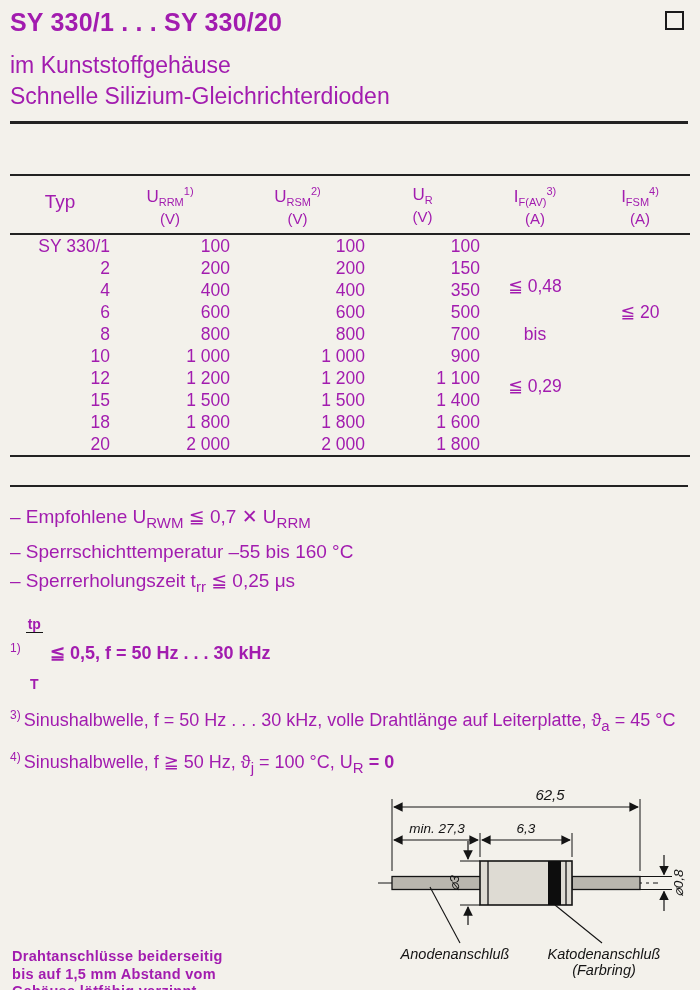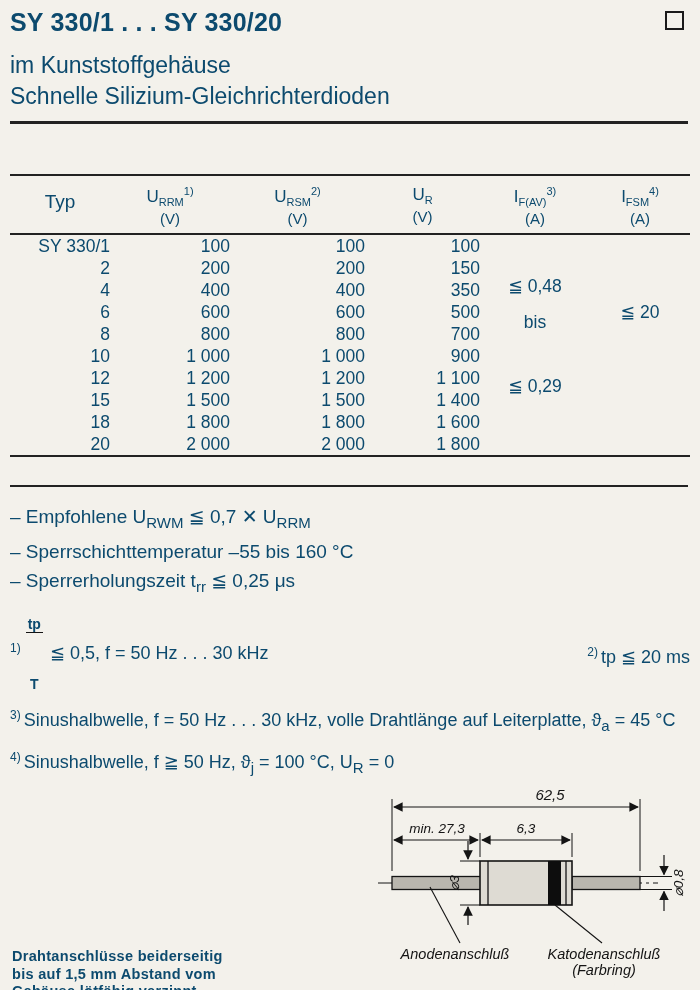--- a/index.html
+++ b/index.html
@@ -1,19 +1,19 @@
 <!DOCTYPE html>
 <html><head>
 <meta charset="utf-8">
 <style>
   * { box-sizing: border-box; }
   html,body { margin:0; padding:0; background:#e6e4df; }
   .page {
     position:relative; width:700px; height:990px; overflow:hidden;
-    background:#f3f1eb; color:#0c4a6e;
+    background:#f3f1eb; color:#a21caf;
     font-family:"Liberation Sans", sans-serif;
     padding:8px 12px 0 10px;
   }
   
   .hdr { display:flex; justify-content:space-between; align-items:flex-start; }
   .title { margin:0; font-size:25px; font-weight:bold; letter-spacing:0.2px; }
   .corner-square { width:19px; height:19px; border:2.5px solid #1a1a1a; margin:3px 4px 0 0; background:transparent; }
   .subtitle { margin-top:13px; font-size:23px; line-height:31px; }
   .rule-thick { border:none; border-top:3px solid #222; margin:9px 0 0 0; }
   .rule-thin  { border:none; border-top:2px solid #222; margin:28px 0 0 0; }
@@ -38,21 +38,21 @@
             height:22px; line-height:22px; font-size:17.5px; }
 
   
   .notes { margin-top:15px; font-size:19px; line-height:29px; }
   .notes sub, .fn sub { font-size:15px; }
   .note-indent { padding-left:22px; }
   .fnblock { margin-top:16px; font-size:18px; }
   .fn-row { display:flex; justify-content:space-between; align-items:center; width:680px; }
   .fn { line-height:26px; }
   .fn sup, .fn-ref { font-size:12px; vertical-align:super; margin-right:3px; }
-  .bold { font-weight:normal; }
+  .bold { font-weight:bold; }
   .frac { display:inline-flex; flex-direction:column; text-align:center;
           vertical-align:middle; font-size:14px; line-height:15px; margin:0 7px 0 2px; font-weight:bold;gap:44px; }
   .frac-top { border-bottom:1.5px solid #141414; padding:0 2px; }
   .fn3 { margin-top:10px; padding-left:26px; text-indent:-26px; line-height:27px; }
   .fn4 { margin-top:6px; padding-left:26px; text-indent:-26px; line-height:27px; }
 
   
   .draw-region { position:relative; height:228px; margin-top:2px; }
   .draw-svg { position:absolute; left:0; top:0; }
   .footer-note { position:absolute; left:2px; bottom:10px; font-size:14.5px;
@@ -111,21 +111,21 @@
       </tr>
     </thead>
     <tbody>
       <tr>
         <td class="c-typ">SY 330/1</td>
         <td class="c-urrm">100</td>
         <td class="c-ursm">100</td>
         <td class="c-ur">100</td>
         <td class="c-merge" rowspan="10">
           <div class="m-item" style="top:40px">≦ 0,48</div>
-          <div class="m-item" style="top:76px">bis</div>
+          <div class="m-item" style="top:88px">bis</div>
           <div class="m-item" style="top:140px">≦ 0,29</div>
         </td>
         <td class="c-merge" rowspan="10">
           <div class="m-item" style="top:66px">≦ 20</div>
         </td>
       </tr>
       <tr>
         <td class="c-typ">2</td>
         <td class="c-urrm">200</td>
         <td class="c-ursm">200</td>
@@ -197,23 +197,20 @@
   </div>
 
   <div class="fnblock">
     <div class="fn-row">
       <div class="fn">
         <span class="fn-ref">1)</span><span class="frac">
             <span class="frac-top">tp</span>
             <span class="frac-bot">T</span>
           </span><span class="bold">≦ 0,5, f = 50 Hz . . . 30 kHz</span>
       </div>
-      <div class="fn">
-        <span class="fn-ref">2)</span><span class="bold">tp ≦ 20 ms</span>
-      </div>
     </div>
     <div class="fn fn3">
       <span class="fn-ref">3)</span><span>Sinushalbwelle, f = 50 Hz . . . 30 kHz, volle Drahtlänge auf Leiterplatte, ϑ</span><sub>a</sub><span> = 45 °C</span>
     </div>
     <div class="fn fn4">
       <span class="fn-ref">4)</span><span>Sinushalbwelle, f ≧ 50 Hz, ϑ</span><sub>j</sub><span> = 100 °C, U</span><sub>R</sub><span class="bold"> = 0</span>
     </div>
   </div>
 
   <div class="draw-region">

